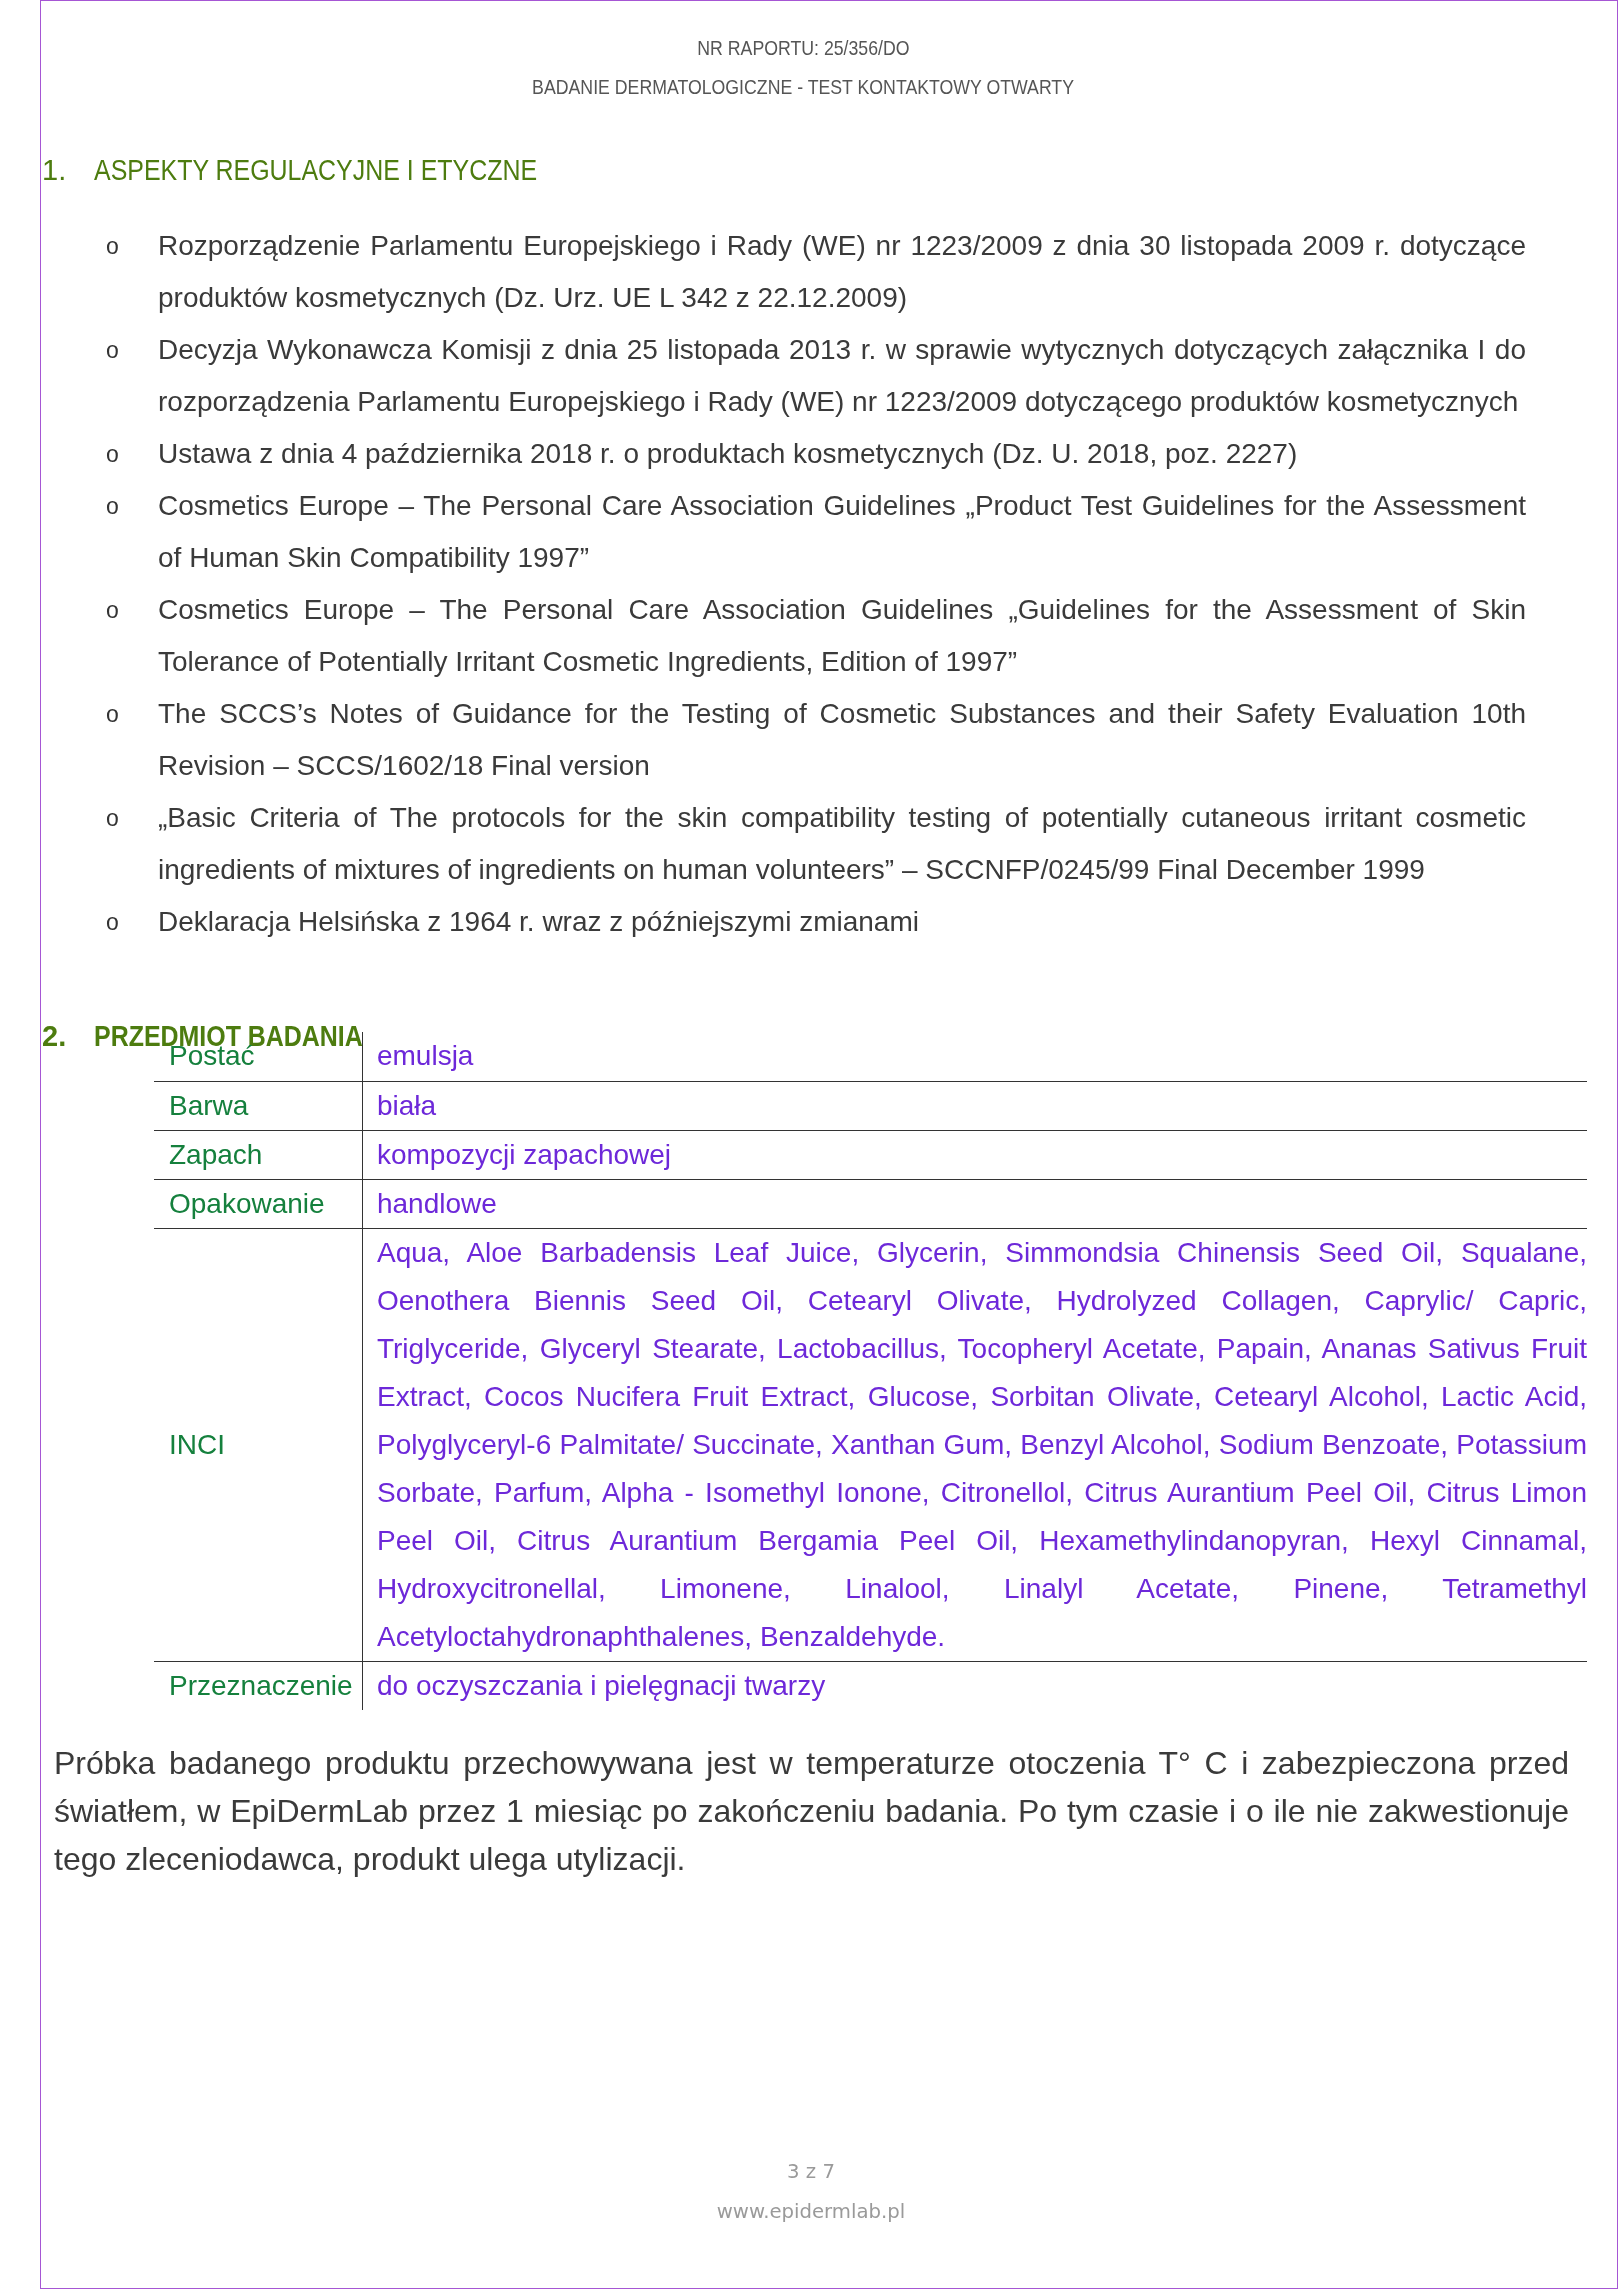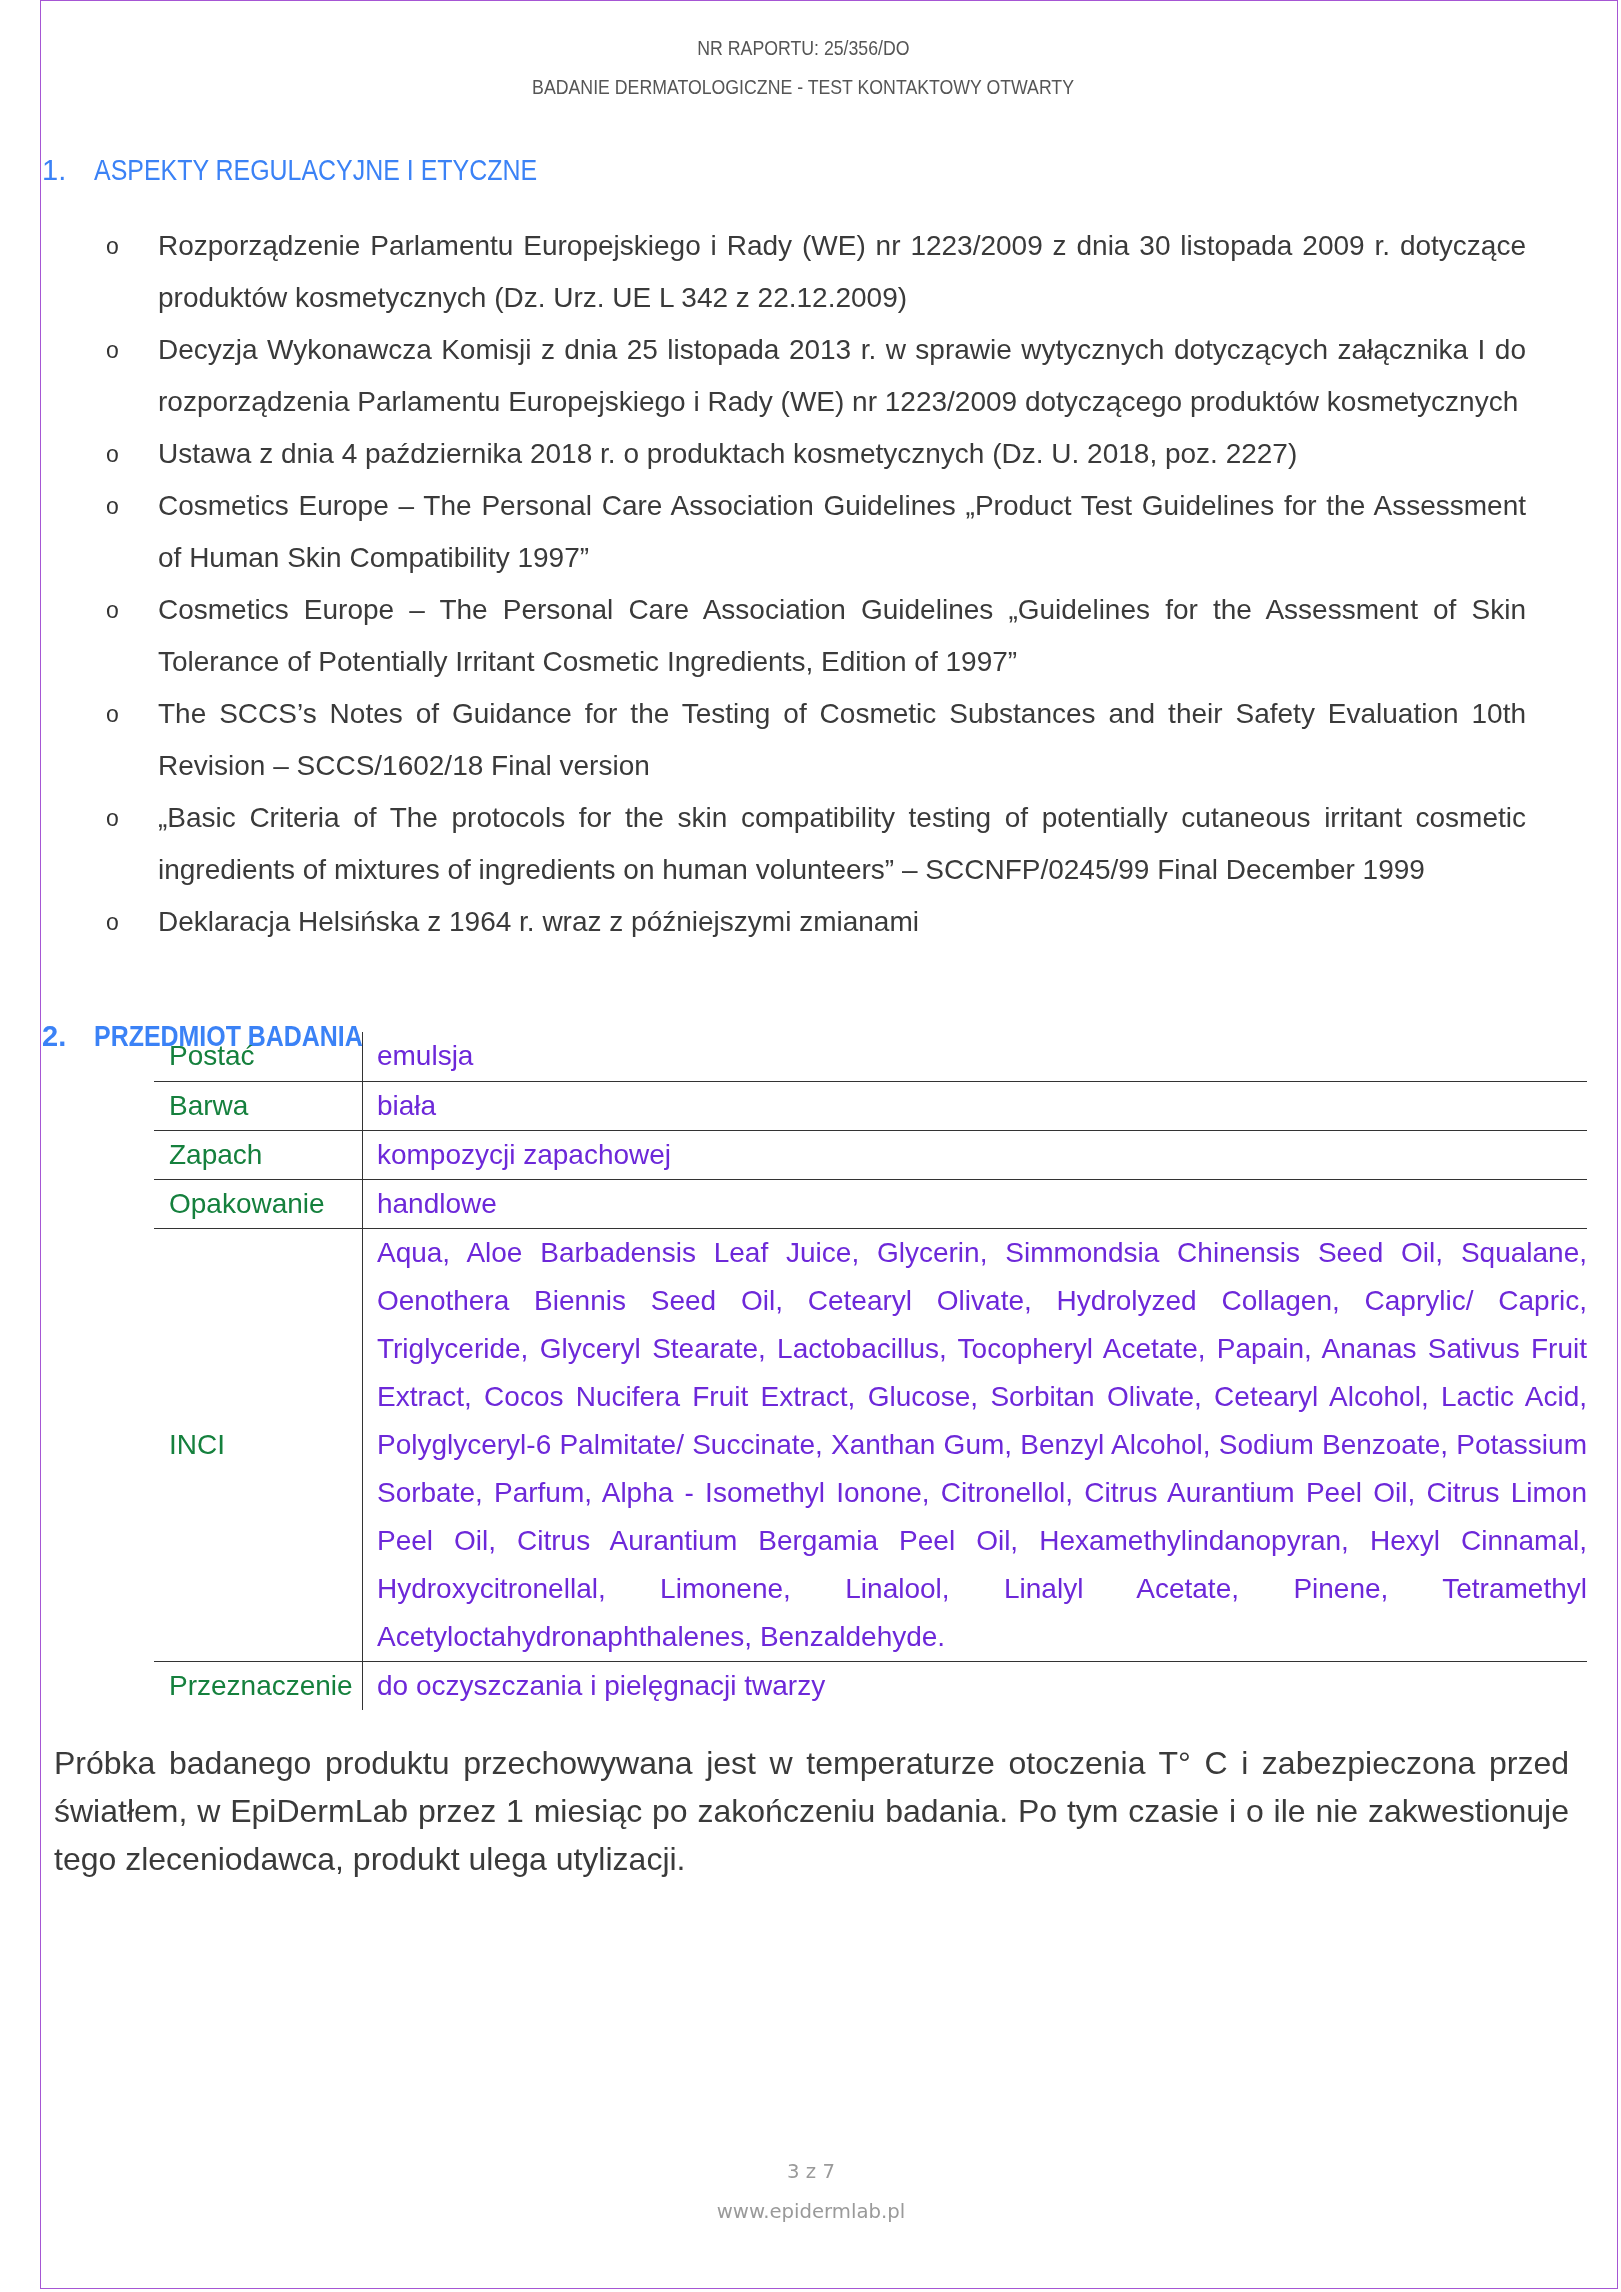--- a/index.html
+++ b/index.html
@@ -2,21 +2,21 @@
 <html style="font-size:14.3px"><head>
   <meta charset="utf-8">
   <style>
     html, body { margin: 0; padding: 0; background: #ffffff; }
     body { width: 1622px; height: 2293px; position: relative; overflow: hidden;
       font-family: "Liberation Sans Narrow", "Liberation Sans", sans-serif; color: #3a3a3a; }
     .page-frame { position: absolute; left: 40px; top: 0; width: 1578px; height: 2289px;
       border: 1.8px solid #a656d4; box-sizing: border-box; }
     .hdr { position: absolute; left: 0; width: 1606px; text-align: center; font-size: 20.6px; color: #555555; }
     .hdr .t { display: inline-block; transform: scaleX(0.86); }
-    .heading { position: absolute; left: 42px; font-size: 29px; color: #3b82f6; white-space: nowrap; }
+    .heading { position: absolute; left: 42px; font-size: 29px; color: #4d7c0f; white-space: nowrap; }
     .heading .num { display: inline-block; width: 52px; }
     .heading .txt { display: inline-block; transform: scaleX(0.86); transform-origin: left center; }
     .list { position: absolute; left: 0; top: 220px; width: 1622px; }
     .li { position: relative; margin-left: 158px; width: 1368px; font-size: 28px; line-height: 52px; color: #3a3a3a; }
     .li .bullet { position: absolute; left: -52px; top: 0; font-size: 23px; color: #333; }
     .li .body { display: block; text-align: justify; text-align-last: left; }
     table.spec { position: absolute; left: 154px; top: 1032px; width: 1433px; border-collapse: collapse; font-size: 28px; }
     table.spec td { padding: 0 14.3px; vertical-align: middle; }
     table.spec td.lbl { width: 176px; border-right: 1.8px solid #333; color: #15803d; white-space: nowrap; padding-left: 15px; padding-right: 9px; }
     table.spec td.val { color: #6d28d9; line-height: 48px; text-align: justify; padding-left: 14.3px; padding-right: 0; }

